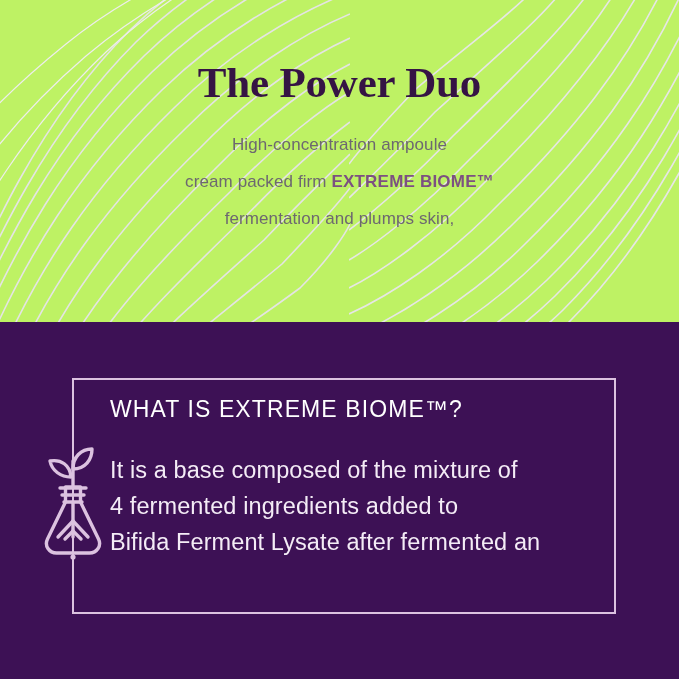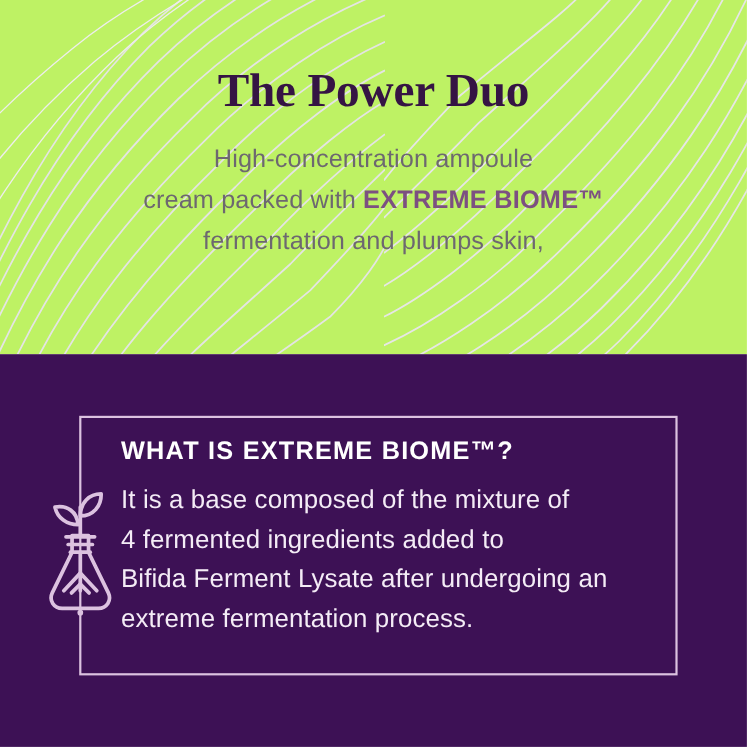--- a/index.html
+++ b/index.html
@@ -51,21 +51,21 @@
     letter-spacing: -0.2px;
     color: #351444;
   }
 
   .subhead {
     position: absolute;
     left: 0;
     top: 126px;
     width: 679px;
     text-align: center;
-    font-size: 23px;
+    font-size: 17px;
     line-height: 37px;
     font-weight: 300;
     color: #6d6870;
     letter-spacing: 0.1px;
   }
   .subhead .brand {
     font-weight: 700;
     color: #7c5081;
     letter-spacing: 0.2px;
   }
@@ -89,30 +89,30 @@
     height: 236px;   
     border: 2px solid #dcc2e0;
   }
 
   .box-heading {
     position: absolute;
     left: 110px;
     top: 396px;
     width: 520px;
     font-size: 23px;
-    font-weight: 700;
+    font-weight: 400;
     letter-spacing: 1.1px;
     color: #ffffff;
     white-space: nowrap;
   }
 
   .box-body {
     position: absolute;
     left: 110px;
-    top: 436px;
+    top: 452px;
     width: 520px;
     font-size: 23.5px;
     line-height: 36px;
     font-weight: 300;
     color: #f4ecf6;
     letter-spacing: 0.1px;
   }
   .box-body .line { display: block; white-space: nowrap; }
 
   
@@ -170,21 +170,21 @@
         <path d="M180,480 C206,444 250,400 316,336 C364,286 404,254 420,242"></path>
         <path d="M208,480 C230,452 270,418 334,360 C378,314 410,284 420,274"></path>
         <path d="M238,480 C256,460 292,434 352,384 C392,342 414,316 420,308"></path>
       </g>
     </svg>
 
     <h1 class="headline">The Power Duo</h1>
 
     <p class="subhead">
       <span>High-concentration ampoule</span><br>
-      <span>cream packed with </span><span class="brand">EXTREME BIOME™</span><br>
+      <span>cream packed firm </span><span class="brand">EXTREME BIOME™</span><br>
       <span>fermentation and plumps skin,</span><br>
     </p>
   </div>
 
   <div class="bottom-panel">
     <div class="info-box"></div>
   </div>
 
   <svg class="flask-icon" viewBox="0 0 70 118">
     <g fill="none" stroke="#dcc2e0" stroke-width="3.4" stroke-linecap="round" stroke-linejoin="round">
@@ -209,17 +209,16 @@
     </g>
 
     <circle cx="35" cy="110" r="2.6" fill="#dcc2e0"></circle>
   </svg>
 
   <h2 class="box-heading">WHAT IS EXTREME BIOME™?</h2>
 
   <div class="box-body">
     <span class="line">It is a base composed of the mixture of</span>
     <span class="line">4 fermented ingredients added to</span>
-    <span class="line">Bifida Ferment Lysate after undergoing an</span>
-    <span class="line">extreme fermentation process.</span>
+    <span class="line">Bifida Ferment Lysate after fermented an</span>
   </div>
 
 </div>
 
 </body></html>

